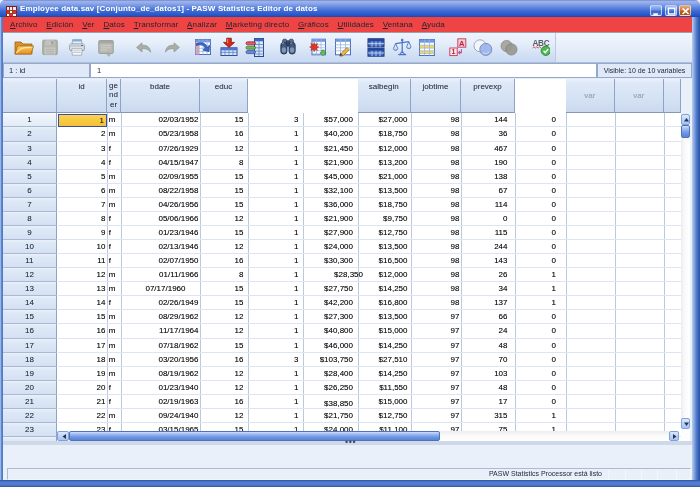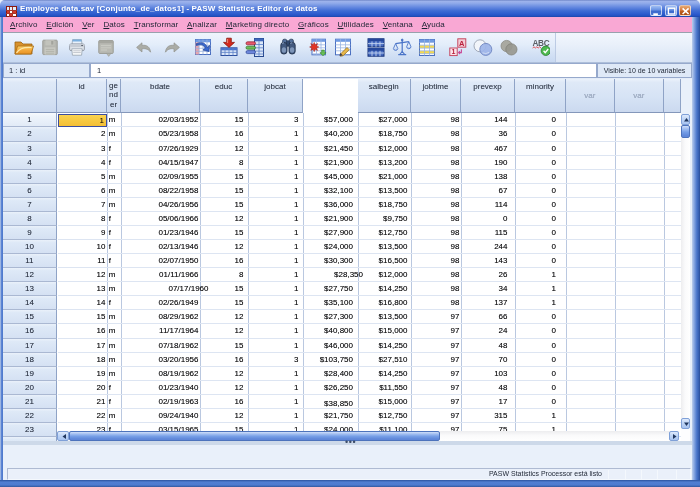--- a/index.html
+++ b/index.html
@@ -10,21 +10,21 @@
 #tb{left:0;top:0;width:700px;height:17px;border-radius:5px 5px 0 0;
  background:linear-gradient(180deg,#7188c9 0%,#9db3ec 9%,#8ea9e9 20%,#6589e0 42%,#3f6cd4 63%,#2c5cce 82%,#2351c2 93%,#1c46a8 100%);}
 #tb .ttl{position:absolute;left:20px;top:0;height:17px;line-height:18px;color:#fff;
  font-size:8px;font-weight:bold;white-space:pre;letter-spacing:0.14px;}
 .wbtn{position:absolute;top:5px;width:12px;height:11px;border:1px solid rgba(255,255,255,.65);
  border-radius:2px;}
 .wb-blu{background:linear-gradient(180deg,#9ebdf4 0%,#6e96e4 40%,#3c6ace 60%,#4776d4 100%);}
 .wb-red{background:linear-gradient(180deg,#e5a871 0%,#d67b3f 45%,#bc5c20 60%,#aa4e15 100%);}
 .wbtn svg{position:absolute;left:0;top:0}
 
-#menu{left:3px;top:17px;width:694px;height:15px;background:#f9a8d4;font-size:8px;letter-spacing:0.12px;color:#1c2433;
+#menu{left:3px;top:17px;width:694px;height:15px;background:#ef4444;font-size:8px;letter-spacing:0.12px;color:#1c2433;
  line-height:16.5px;white-space:pre;}
 #menu span{margin:0 0 0 8.8px}
 #menu span:first-child{margin-left:7px}
 #menu u{text-decoration-thickness:1px;text-underline-offset:1px}
 
 #tbar{left:3px;top:32px;width:694px;height:30.5px;
  background:linear-gradient(180deg,#f2f6fd 0%,#e9f0fa 40%,#dfe9f7 75%,#dae5f5 100%);
  border-top:1px solid #98a1ad;border-bottom:1px solid #aebfda;}
 #tbarL{position:absolute;left:0;top:0;width:553px;height:29px;
  background:linear-gradient(180deg,#eff4fd 0%,#e3edfa 40%,#d3e1f5 72%,#c8d9f2 100%);
@@ -262,34 +262,28 @@
       </div>
       <div class="hc" style="left:104.0px;width:14px">
         <div class="lab" style="top:2.5px;line-height:9.3px">ge<br>nd<br>er</div>
       </div>
       <div class="hc" style="left:118.0px;width:79px">
         <div class="lab">bdate</div>
       </div>
       <div class="hc" style="left:197.0px;width:48px">
         <div class="lab">educ</div>
       </div>
-      <div class="hc" style="left:245.0px;width:55px">
-        <div class="lab">jobcat</div>
-      </div>
       <div class="hc" style="left:354.5px;width:53.5px">
         <div class="lab">salbegin</div>
       </div>
       <div class="hc" style="left:408.0px;width:50px">
         <div class="lab">jobtime</div>
       </div>
       <div class="hc" style="left:458.0px;width:54px">
         <div class="lab">prevexp</div>
-      </div>
-      <div class="hc" style="left:512.0px;width:51px">
-        <div class="lab">minority</div>
       </div>
       <div class="hc" style="left:563.0px;width:48.5px">
         <div class="vlab">var</div>
       </div>
       <div class="hc" style="left:611.5px;width:49.5px">
         <div class="vlab">var</div>
       </div>
       <div class="hc" style="left:661.0px;width:16.5px"></div>
       <div class="vline" style="left:104.00px;height:371.20px;top:34.900000000000006px;height:327.60px"></div>
       <div class="vline" style="left:118.00px;height:371.20px;top:34.900000000000006px;height:327.60px"></div>
@@ -464,34 +458,34 @@
       <div class="cell r" style="left:118.00px;width:77.50px;top:189.67px;line-height:14.07px">01/11/1966</div>
       <div class="cell r" style="left:197.00px;width:43.50px;top:189.67px;line-height:14.07px">8</div>
       <div class="cell r" style="left:245.00px;width:50.50px;top:189.67px;line-height:14.07px">1</div>
       <div class="cell r" style="left:310px;width:50.00px;top:189.67px;line-height:14.07px">$28,350</div>
       <div class="cell r" style="left:354.50px;width:50.00px;top:189.67px;line-height:14.07px">$12,000</div>
       <div class="cell r" style="left:408.00px;width:48.50px;top:189.67px;line-height:14.07px">98</div>
       <div class="cell r" style="left:458.00px;width:46.50px;top:189.67px;line-height:14.07px">26</div>
       <div class="cell r" style="left:512.00px;width:41.00px;top:189.67px;line-height:14.07px">1</div>
       <div class="cell r" style="left:54.00px;width:48.50px;top:203.74px;line-height:14.07px">13</div>
       <div class="cell l" style="left:105.80px;width:14.00px;top:203.74px;line-height:14.07px">m</div>
-      <div class="cell r" style="left:128px;width:77.50px;top:203.74px;line-height:14.07px">07/17/1960</div>
+      <div class="cell r" style="left:105px;width:77.50px;top:203.74px;line-height:14.07px">07/17/1960</div>
       <div class="cell r" style="left:197.00px;width:43.50px;top:203.74px;line-height:14.07px">15</div>
       <div class="cell r" style="left:245.00px;width:50.50px;top:203.74px;line-height:14.07px">1</div>
       <div class="cell r" style="left:300.00px;width:50.00px;top:203.74px;line-height:14.07px">$27,750</div>
       <div class="cell r" style="left:354.50px;width:50.00px;top:203.74px;line-height:14.07px">$14,250</div>
       <div class="cell r" style="left:408.00px;width:48.50px;top:203.74px;line-height:14.07px">98</div>
       <div class="cell r" style="left:458.00px;width:46.50px;top:203.74px;line-height:14.07px">34</div>
       <div class="cell r" style="left:512.00px;width:41.00px;top:203.74px;line-height:14.07px">1</div>
       <div class="cell r" style="left:54.00px;width:48.50px;top:217.81px;line-height:14.07px">14</div>
       <div class="cell l" style="left:105.80px;width:14.00px;top:217.81px;line-height:14.07px">f</div>
       <div class="cell r" style="left:118.00px;width:77.50px;top:217.81px;line-height:14.07px">02/26/1949</div>
       <div class="cell r" style="left:197.00px;width:43.50px;top:217.81px;line-height:14.07px">15</div>
       <div class="cell r" style="left:245.00px;width:50.50px;top:217.81px;line-height:14.07px">1</div>
-      <div class="cell r" style="left:300.00px;width:50.00px;top:217.81px;line-height:14.07px">$35,100</div>
+      <div class="cell r" style="left:300.00px;width:50.00px;top:217.81px;line-height:14.07px">$42,200</div>
       <div class="cell r" style="left:354.50px;width:50.00px;top:217.81px;line-height:14.07px">$16,800</div>
       <div class="cell r" style="left:408.00px;width:48.50px;top:217.81px;line-height:14.07px">98</div>
       <div class="cell r" style="left:458.00px;width:46.50px;top:217.81px;line-height:14.07px">137</div>
       <div class="cell r" style="left:512.00px;width:41.00px;top:217.81px;line-height:14.07px">1</div>
       <div class="cell r" style="left:54.00px;width:48.50px;top:231.88px;line-height:14.07px">15</div>
       <div class="cell l" style="left:105.80px;width:14.00px;top:231.88px;line-height:14.07px">m</div>
       <div class="cell r" style="left:118.00px;width:77.50px;top:231.88px;line-height:14.07px">08/29/1962</div>
       <div class="cell r" style="left:197.00px;width:43.50px;top:231.88px;line-height:14.07px">12</div>
       <div class="cell r" style="left:245.00px;width:50.50px;top:231.88px;line-height:14.07px">1</div>
       <div class="cell r" style="left:300.00px;width:50.00px;top:231.88px;line-height:14.07px">$27,300</div>

